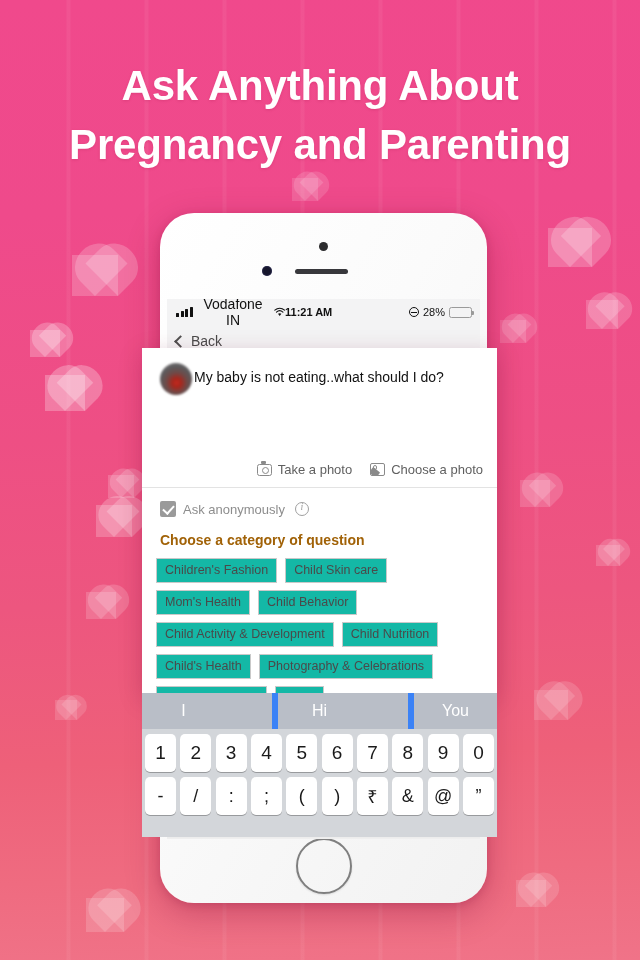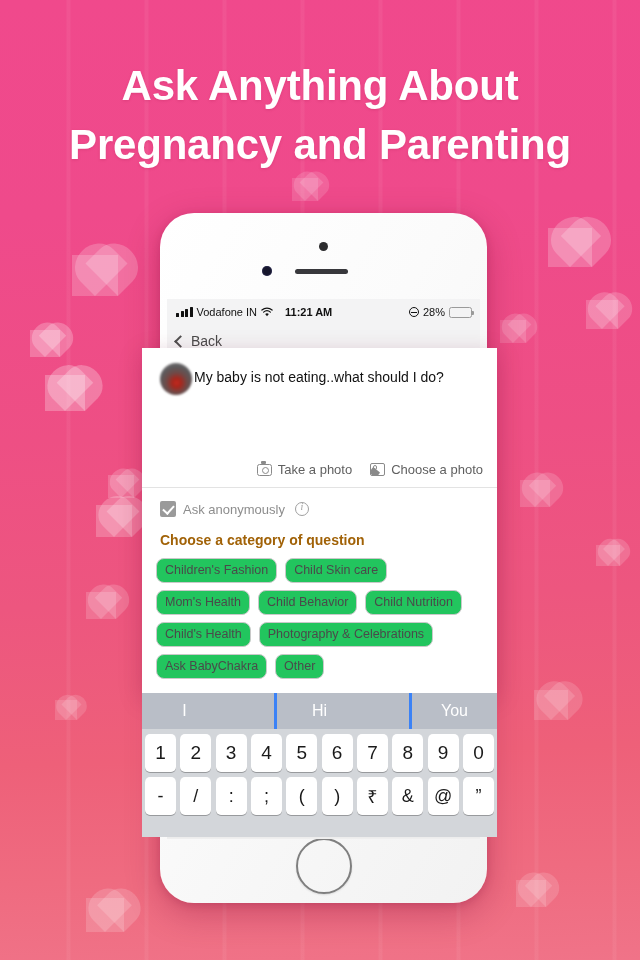--- a/index.html
+++ b/index.html
@@ -95,21 +95,21 @@
     position: absolute; left: 0; top: 0; width: 313px; height: 26px;
     background: #f3f3f4;
     display: flex; align-items: center;
     font-size: 11px; color: #111; font-weight: bold;
   }
   .sb-left { display: flex; align-items: center; gap: 4px; padding-left: 9px; width: 118px; }
   .sig { display: flex; align-items: flex-end; gap: 1.5px; }
   .sig i { display: block; width: 3px; background: #111; border-radius: 0.5px; }
   .sig i:nth-child(1){height:4px}.sig i:nth-child(2){height:6px}
   .sig i:nth-child(3){height:8px}.sig i:nth-child(4){height:10px}
-  .carrier { font-weight: normal; font-size: 11px; }
+  .carrier { font-weight: normal; font-size: 14px; text-align: center; }
   .sb-mid { flex: 1; text-align: left; font-size: 11px; }
   .sb-right { display: flex; align-items: center; gap: 4px; padding-right: 8px; justify-content: flex-end; width: 100px; }
   .loc-icon { width: 10px; height: 10px; border: 1.3px solid #111; border-radius: 50%; position: relative; }
   .loc-icon:after { content:""; position:absolute; left:1.5px; top:4px; width:6px; height:1.3px; background:#111; }
   .batt-pct { font-size: 11px; font-weight: normal; }
   .batt { width: 23px; height: 11px; border: 1.2px solid #9a9a9a; border-radius: 2.5px; position: relative; padding: 1px; }
   .batt:after { content:""; position:absolute; right:-3px; top:3.5px; width:2px; height:4px; background:#9a9a9a; border-radius: 0 1px 1px 0; }
   .batt-fill { height: 100%; background: #ffcc00; border-radius: 1px; }
 
   
@@ -193,40 +193,40 @@
   
   .cat-title {
     position: absolute; left: 18px; top: 184px;
     font-size: 14px; font-weight: bold; color: #a16207;
   }
   .chips {
     position: absolute; left: 14px; top: 210px; width: 330px;
     display: flex; flex-wrap: wrap; gap: 7px 8px;
   }
   .chip {
-    border: 1px solid #c9c9c9; border-radius: 8px;
+    border: 1px solid #c9c9c9; border-radius: 0;
     padding: 4px 8px; font-size: 12.5px; color: #4a4a4a;
-    background: #22c55e; white-space: nowrap; line-height: 15px;
+    background: #14b8a6; white-space: nowrap; line-height: 15px;
   }
 
   
   .keyboard {
     position: absolute; left: 142px; top: 693px;
     width: 355px; height: 144px;
     background: #d3d6da;
   }
   .suggest {
     height: 36px; display: flex; align-items: stretch;
     background: #b9bec7;
   }
   .suggest div {
     flex: 1; display: flex; align-items: center; justify-content: center;
     font-size: 16px; color: #ffffff;
   }
-  .suggest div + div { border-left: 3px solid #3b82f6; margin-left: 47px; }
+  .suggest div + div { border-left: 6px solid #3b82f6; margin-left: 47px; }
   .keyrow {
     display: flex; justify-content: space-between;
     padding: 5px 3px 0 3px;
   }
   .key {
     width: 31px; height: 38px; background: #ffffff;
     border-radius: 5px; box-shadow: 0 1px 0 rgba(0,0,0,0.28);
     display: flex; align-items: center; justify-content: center;
     font-size: 19px; color: #1a1a1a;
   }
@@ -320,20 +320,21 @@
       <span class="ic-info"></span>
     </div>
 
     <div class="cat-title">Choose a category of question</div>
 
     <div class="chips">
       <span class="chip">Children's Fashion</span>
       <span class="chip">Child Skin care</span>
       <span class="chip">Mom's Health</span>
       <span class="chip">Child Behavior</span>
+      <span class="chip">Child Activity &amp; Development</span>
       <span class="chip">Child Nutrition</span>
       <span class="chip">Child's Health</span>
       <span class="chip">Photography &amp; Celebrations</span>
       <span class="chip">Ask BabyChakra</span>
       <span class="chip">Other</span>
     </div>
   </div>
 
   <div class="keyboard">
     <div class="suggest">

